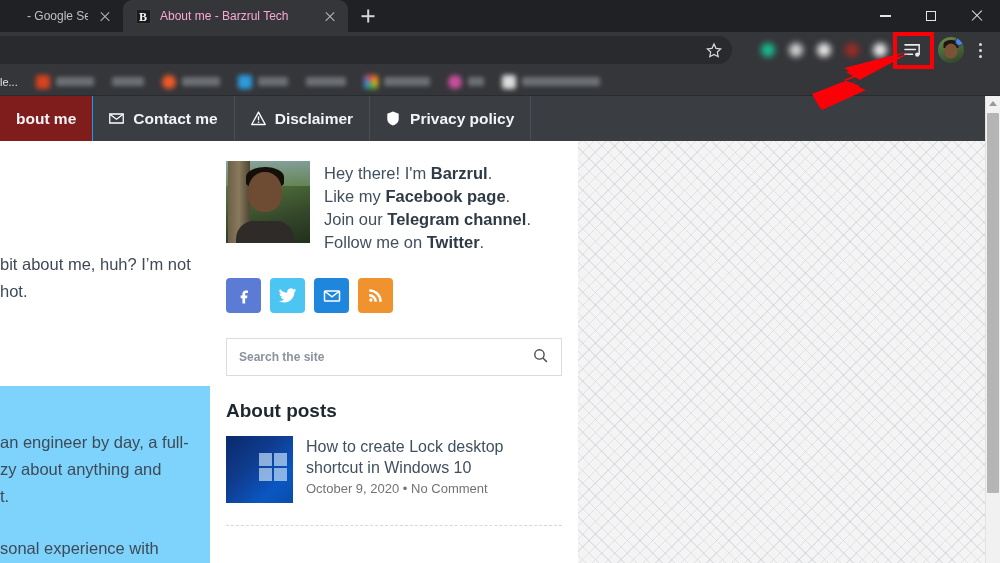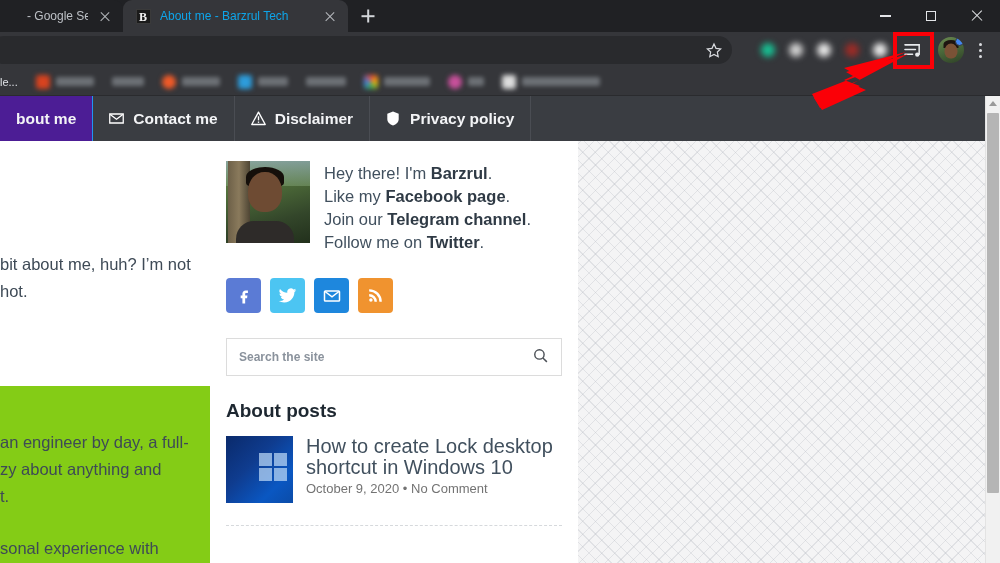--- a/index.html
+++ b/index.html
@@ -29,21 +29,21 @@
     width: 16px; height: 16px; flex: none;
     display: flex; align-items: center; justify-content: center;
   }
   .favicon-b {
     width: 15px; height: 15px; background: #1b1b1b;
     color: #f1f1f1; font-family: "Liberation Serif", serif;
     font-weight: bold; font-size: 12px; line-height: 15px;
     text-align: center; border: 1px solid #3a3a3a;
   }
   .tab-title {
-    flex: 1; color: #0ea5e9; font-size: 12px;
+    flex: 1; color: #f9a8d4; font-size: 12px;
     white-space: nowrap; overflow: hidden;
   }
   .tab.inactive .tab-title { color: #bdc1c6; }
   .tab-close {
     width: 16px; height: 16px; flex: none; position: relative;
     opacity: .85;
   }
   .tab-close::before, .tab-close::after {
     content: ""; position: absolute; left: 2px; top: 7.5px;
     width: 12px; height: 1.3px; background: #cfd3d7;
@@ -166,39 +166,39 @@
   }
   .site-nav {
     height: 45px; background: #3a3d42; display:flex; align-items:stretch;
     width: 985px;
   }
   .nav-item {
     display:flex; align-items:center; gap:9px; padding: 0 16px;
     color:#f3f4f6; font-size:15.5px; font-weight:bold;
     border-right: 1px solid #4a4d53;
   }
-  .nav-item.active { background: #4c1d95; border-right-color:#2196f3; }
+  .nav-item.active { background: #7f1d1d; border-right-color:#2196f3; }
   .nav-ico { width:15px; height:15px; flex:none; }
 
   .page-cols {
     position:absolute; left:0; top:45px; width: 985px; bottom:0;
     display:flex;
   }
   .col-left {
     width: 210px; background:#fff; position:relative; overflow:hidden;
     flex:none;
     padding-left:40px;
   }
   .col-left .lp {
     font-family: "Liberation Sans", sans-serif;
     color:#3e4a56; font-size:16.5px; line-height:27px;
   }
   .grey-card {
     position:absolute; left:0; right:0; top:245px; bottom:0;
-    background:#84cc16;
+    background:#7dd3fc;
     text-decoration:underline;
   }
   .col-mid {
     width: 368px; flex:none; background:#fff; padding: 20px 0 0 0;
     position:relative;
   }
   .col-right { flex:1; }
 
   .intro { display:flex; gap:14px; padding: 0 16px; margin-top: 0px; }
   .intro-photo {
@@ -256,21 +256,21 @@
   .post-thumb {
     width: 67px; height: 67px; flex:none; position:relative; overflow:hidden;
     background: linear-gradient(135deg,#0a2a6b 0%,#0f3c8f 40%,#0a57c2 75%,#0b4ca8 100%);
   }
   .post-thumb .win {
     position:absolute; right: 6px; top: 17px; width: 28px; height: 28px;
     display:grid; grid-template-columns: 1fr 1fr; grid-template-rows: 1fr 1fr;
     gap: 2.5px; opacity:.72;
   }
   .post-thumb .win span { background:#bcd9f7; display:block; }
-  .post-title { font-size: 20px; line-height:21px; color:#41505e; }
+  .post-title { font-size: 16px; line-height:21px; color:#41505e; }
   .post-meta { font-size: 13px; color:#737373; margin-top: 3px; }
   .post-divider {
     margin: 22px 16px 0 16px; border-top: 1px dashed #d6d9dc;
   }
 
   
   .pg-scroll {
     position:absolute; right:0; top:96px; width:15px; bottom:0;
     background:#f1f1f1; border-left:1px solid #e3e3e3;
   }

